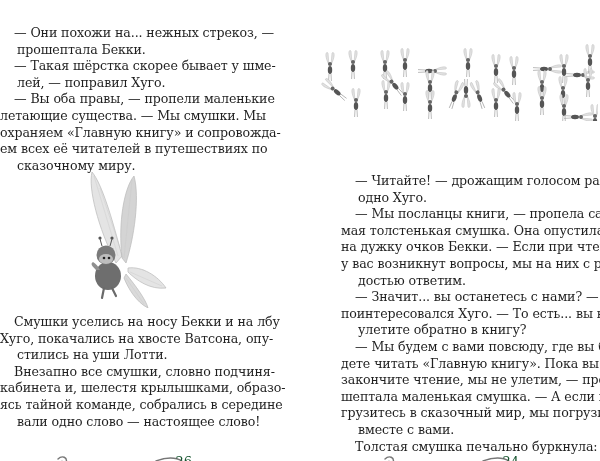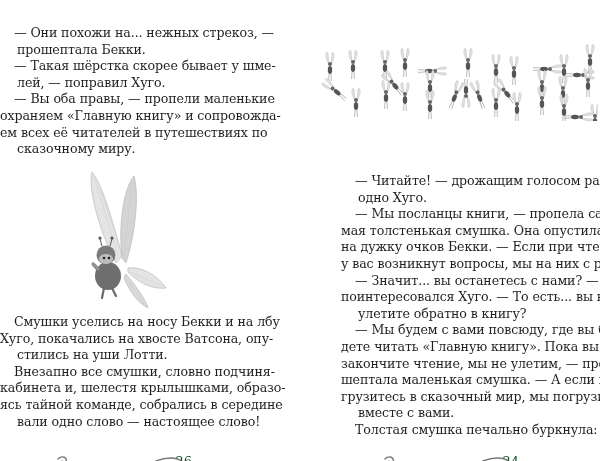--- a/index.html
+++ b/index.html
@@ -48,20 +48,21 @@
 </head>
 <body>
 
 <div class="page page-left">
   <div class="text-block left-top">
       <span class="line indent">— Они похожи на... нежных стрекоз, —</span>
       <span class="line last">прошептала Бекки.</span>
       <span class="line indent">— Такая шёрстка скорее бывает у шме-</span>
       <span class="line last">лей, — поправил Хуго.</span>
       <span class="line indent">— Вы оба правы, — пропели маленькие</span>
+      <span class="line">летающие существа. — Мы смушки. Мы</span>
       <span class="line">охраняем «Главную книгу» и сопровожда-</span>
       <span class="line">ем всех её читателей в путешествиях по</span>
       <span class="line last">сказочному миру.</span>
     </div>
 
   <div class="illustration fairy">
     <svg width="90" height="140" viewBox="0 0 90 140">
       <g fill="#e4e4e4" stroke="#b9b9b9" stroke-width="0.7">
         <path d="M38 95 C20 60 10 20 14 4 C24 16 34 50 44 88 Z"></path>
         <path d="M44 90 C40 55 46 20 56 8 C62 30 56 70 48 95 Z" fill="#d4d4d4"></path>
@@ -312,20 +313,21 @@
     </svg>
   </div>
 
   <div class="text-block right-body">
       <span class="line indent">— Читайте! — дрожащим голосом разо-</span>
       <span class="line last">одно Хуго.</span>
       <span class="line indent">— Мы посланцы книги, — пропела са-</span>
       <span class="line">мая толстенькая смушка. Она опустилась</span>
       <span class="line">на дужку очков Бекки. — Если при чтении</span>
       <span class="line">у вас возникнут вопросы, мы на них с ра-</span>
+      <span class="line last">достью ответим.</span>
       <span class="line indent">— Значит... вы останетесь с нами? —</span>
       <span class="line">поинтересовался Хуго. — То есть... вы не</span>
       <span class="line last">улетите обратно в книгу?</span>
       <span class="line indent">— Мы будем с вами повсюду, где вы бу-</span>
       <span class="line">дете читать «Главную книгу». Пока вы не</span>
       <span class="line">закончите чтение, мы не улетим, — про-</span>
       <span class="line">шептала маленькая смушка. — А если по-</span>
       <span class="line">грузитесь в сказочный мир, мы погрузимся</span>
       <span class="line last">вместе с вами.</span>
       <span class="line indent last">Толстая смушка печально буркнула:</span>

